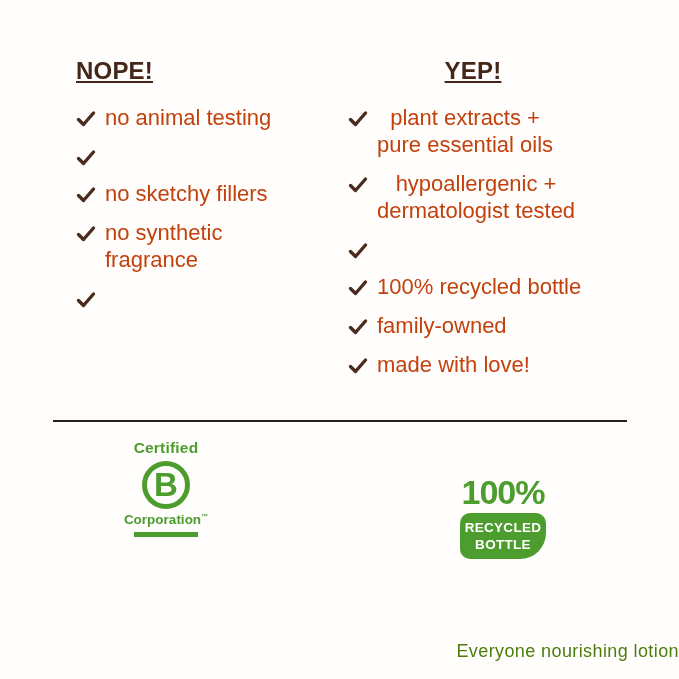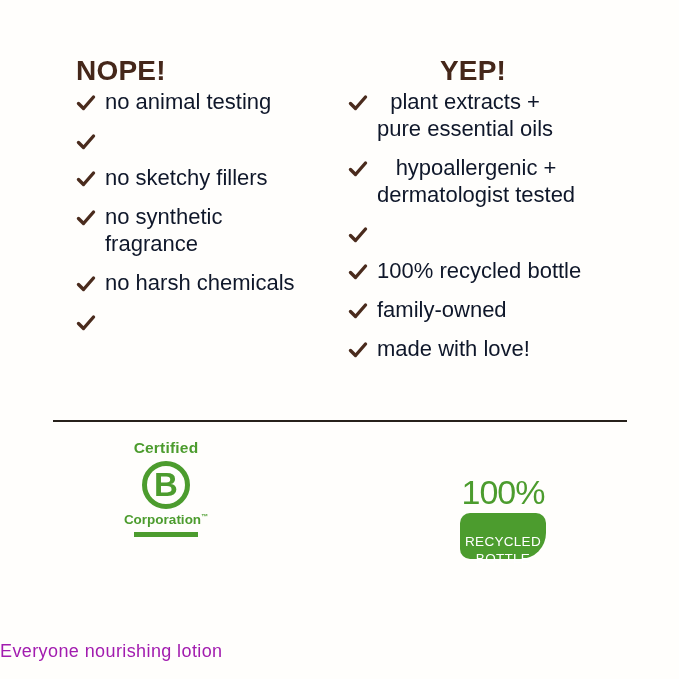--- a/index.html
+++ b/index.html
@@ -11,44 +11,45 @@
     background: #fffefc;
     font-family: "Liberation Sans", "DejaVu Sans", sans-serif;
     overflow: hidden;
   }
 
   
   .col { position: absolute; top: 54px; }
   .col-nope { left: 76px; width: 228px; }
   .col-yep  { left: 348px; width: 250px; text-align: center; }
   .col h2 {
-    font-size: 28px;
+    font-size: 24px;
     font-weight: 700;
     letter-spacing: 0.2px;
     color: #45271a;
     line-height: 34px;
-    margin-bottom: 0;
+    margin-bottom: 16px;
+    text-decoration: underline;
   }
   ul.checklist { list-style: none; }
   ul.checklist li {
     display: flex;
     align-items: flex-start;
     margin-bottom: 12px;
   }
   ul.checklist .check {
     flex: 0 0 auto;
     width: 20px;
     height: 20px;
     margin-top: 5px;
     margin-right: 9px;
   }
   ul.checklist .txt {
     font-size: 22px;
     line-height: 27px;
-    color: #0f172a;
+    color: #c2410c;
     white-space: pre-line;
   }
 
   
   .divider {
     position: absolute;
     left: 53px;
     top: 420px;
     width: 574px;
     height: 2px;
@@ -71,42 +72,42 @@
   .bcorp .corp { font-size: 13.5px; font-weight: 700; }
   .bcorp .corp sup { font-size: 7px; }
   .bcorp .bar { width: 64px; height: 5px; background: #4c9c2e; margin: 5px auto 0 auto; }
 
   .bunny { left: 248px; top: 462px; width: 108px; }
   .bunny svg { display: block; margin: 0 auto; }
   .bunny .cf-label { position: relative; font-size: 18.5px; font-weight: 700; letter-spacing: 0.2px; margin-top: -3px; }
   .bunny .cf-tm { position: absolute; right: 6px; top: -10px; font-size: 7px; font-weight: 400; }
 
   .bottle { left: 458px; top: 475px; width: 90px; }
-  .bottle .pct { font-size: 34px; font-weight: 400; letter-spacing: -1px; line-height: 1; }
+  .bottle .pct { font-size: 34px; font-weight: 700; letter-spacing: -1px; line-height: 1; }
   .bottle .pill {
     margin: 4px auto 0 auto;
     width: 86px; height: 46px;
     background: #4c9c2e;
     border-radius: 10px 10px 26px 10px;
     color: #ffffff;
-    font-weight: 400;
+    font-weight: 700;
     font-size: 13.5px;
     line-height: 17px;
     letter-spacing: 0.3px;
-    padding-top: 20px;
+    padding-top: 6px;
   }
 
   
   .caption {
     position: absolute;
-    left: 0; right: 0; top: 641px;
-    text-align: left;
+    left: 17px; right: 0; top: 641px;
+    text-align: right;
     font-size: 18px;
     letter-spacing: 0.4px;
-    color: #a21caf;
+    color: #4d7c0f;
   }
 </style>
 </head>
 <body>
 
 <div class="canvas">
 
   <div class="col col-nope">
     <h2>NOPE!</h2>
     <ul class="checklist">
@@ -132,26 +133,20 @@
         </li>
 
         <li>
           <svg class="check" viewBox="0 0 20 20">
             <path d="M2.5,10.5 L7.5,15.5 L17.5,4" fill="none" stroke="#4a2b1d" stroke-width="3.4" stroke-linecap="round" stroke-linejoin="round"></path>
           </svg>
           <span class="txt">no synthetic
 fragrance</span>
         </li>
 
-        <li>
-          <svg class="check" viewBox="0 0 20 20">
-            <path d="M2.5,10.5 L7.5,15.5 L17.5,4" fill="none" stroke="#4a2b1d" stroke-width="3.4" stroke-linecap="round" stroke-linejoin="round"></path>
-          </svg>
-          <span class="txt">no harsh chemicals</span>
-        </li>
 
         <li>
           <svg class="check" viewBox="0 0 20 20">
             <path d="M2.5,10.5 L7.5,15.5 L17.5,4" fill="none" stroke="#4a2b1d" stroke-width="3.4" stroke-linecap="round" stroke-linejoin="round"></path>
           </svg>
         </li>
       </ul>
   </div>
 
   <div class="col col-yep">

